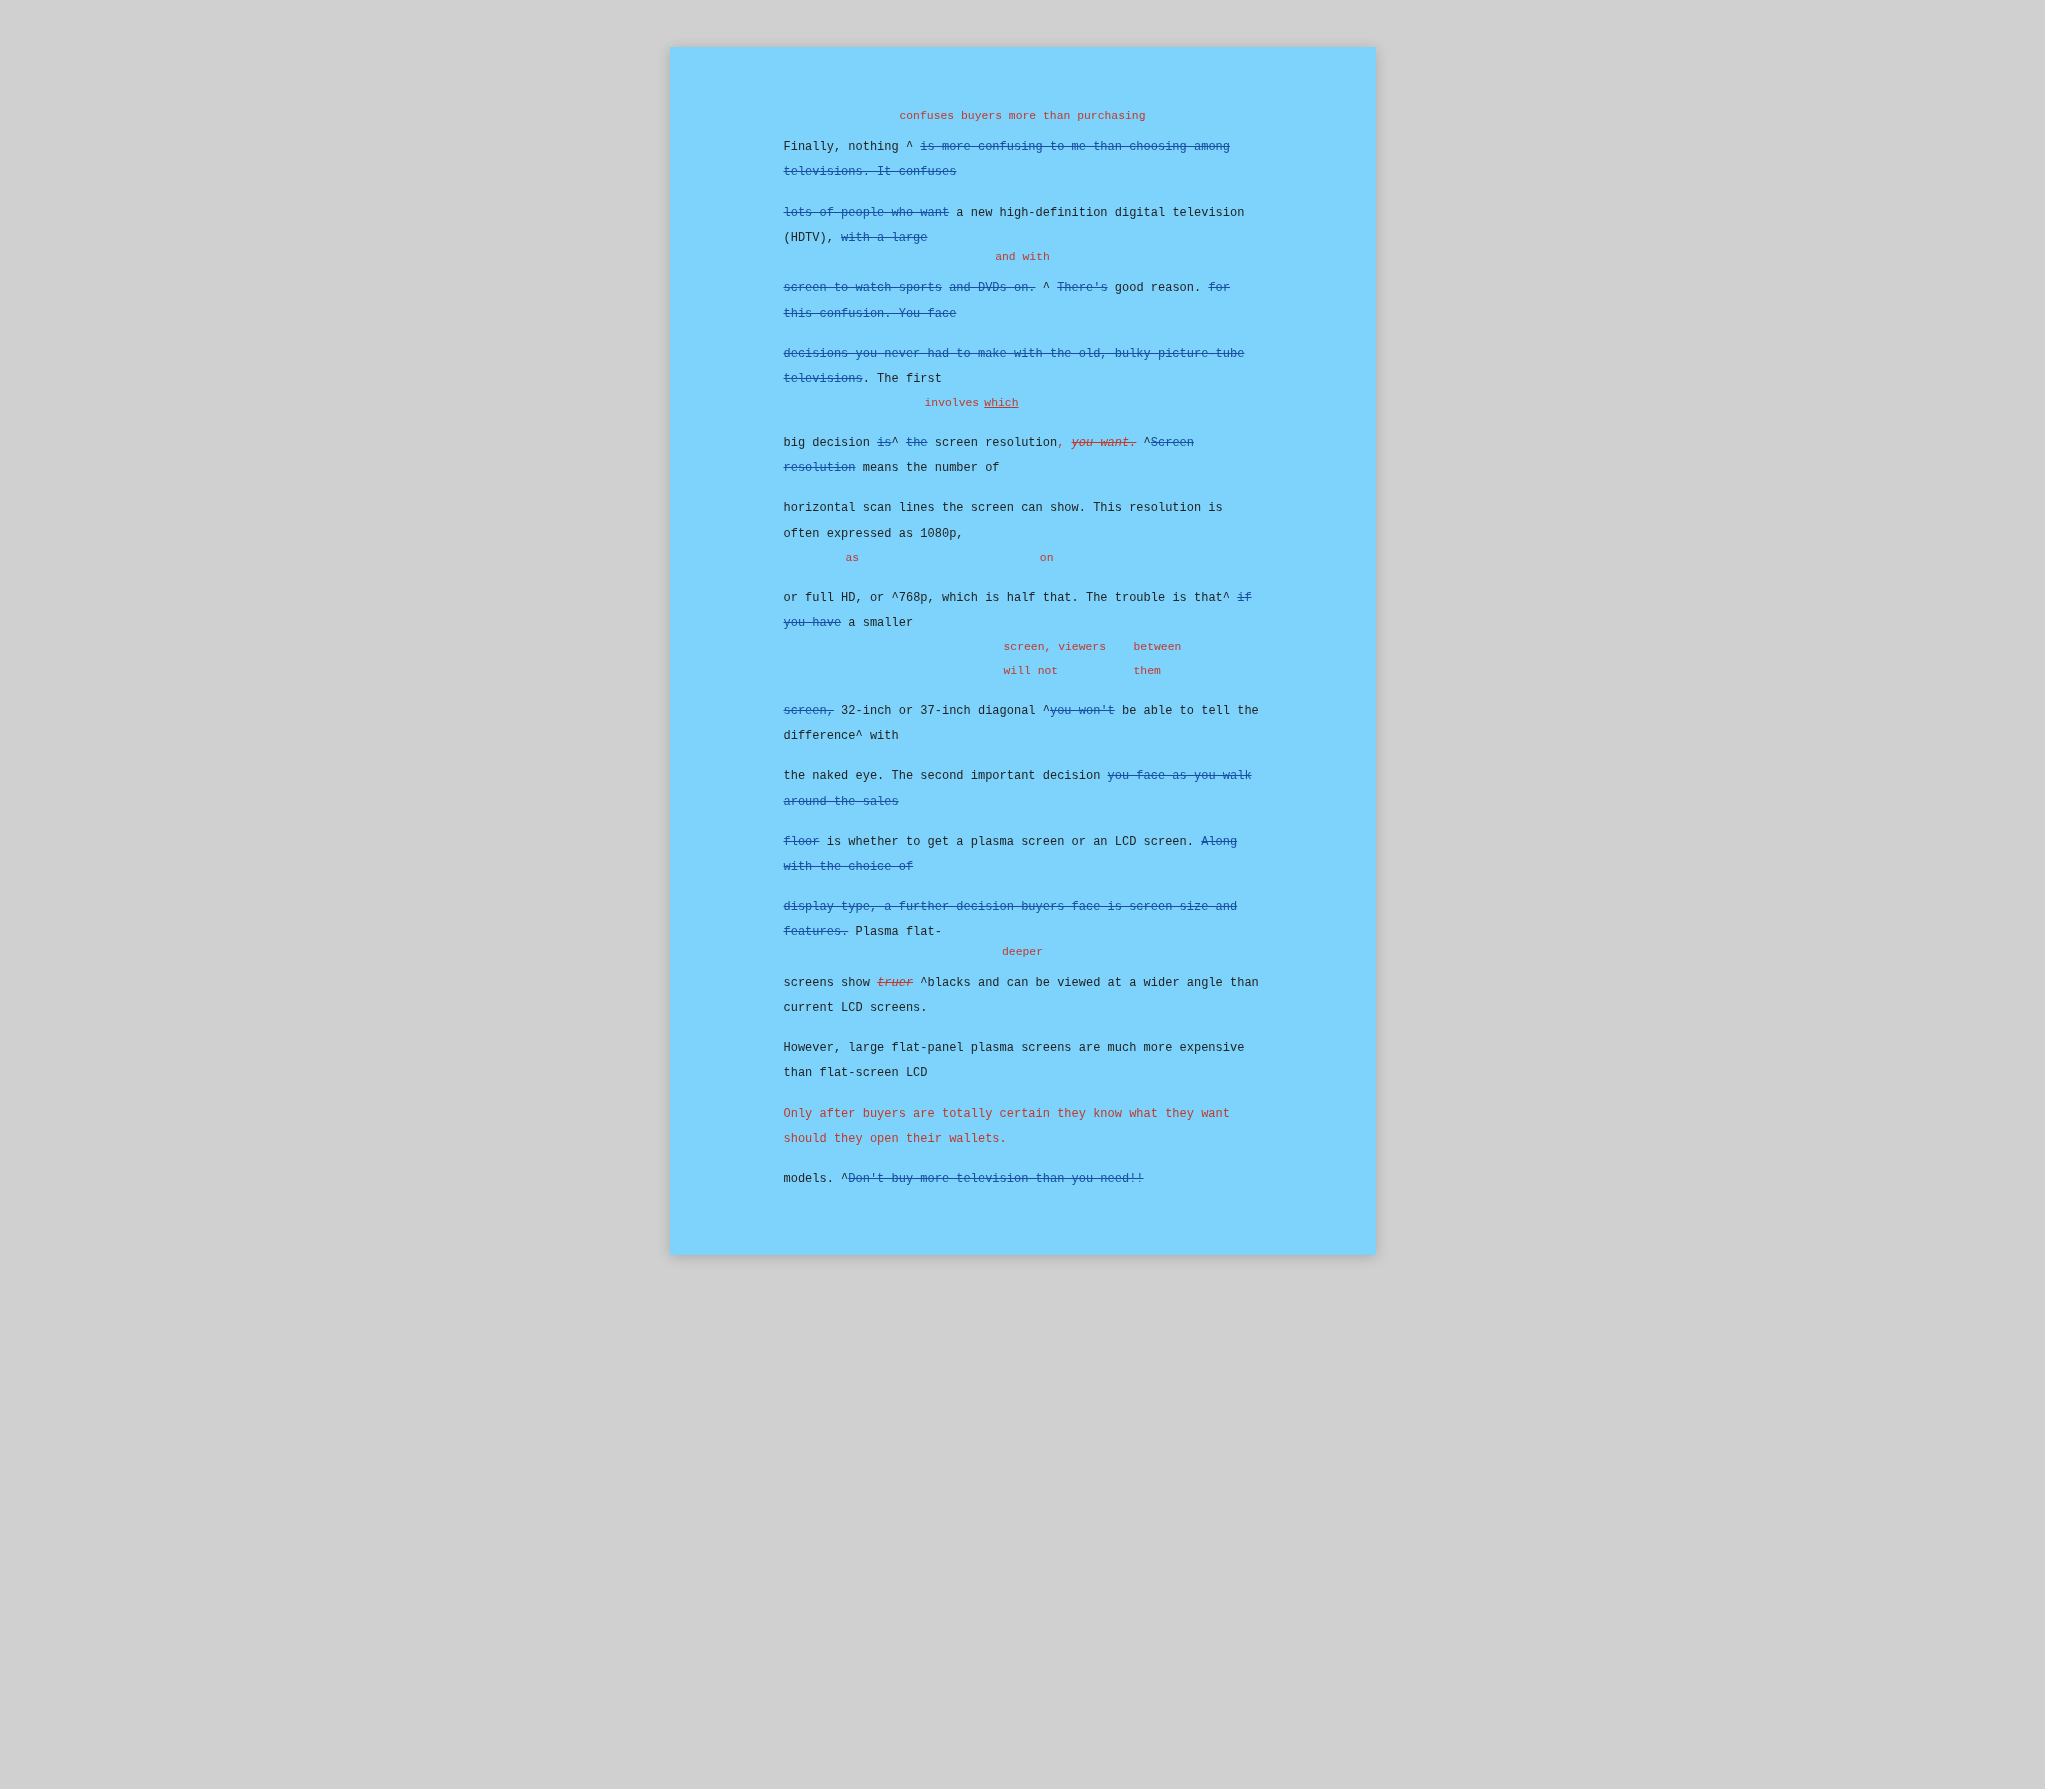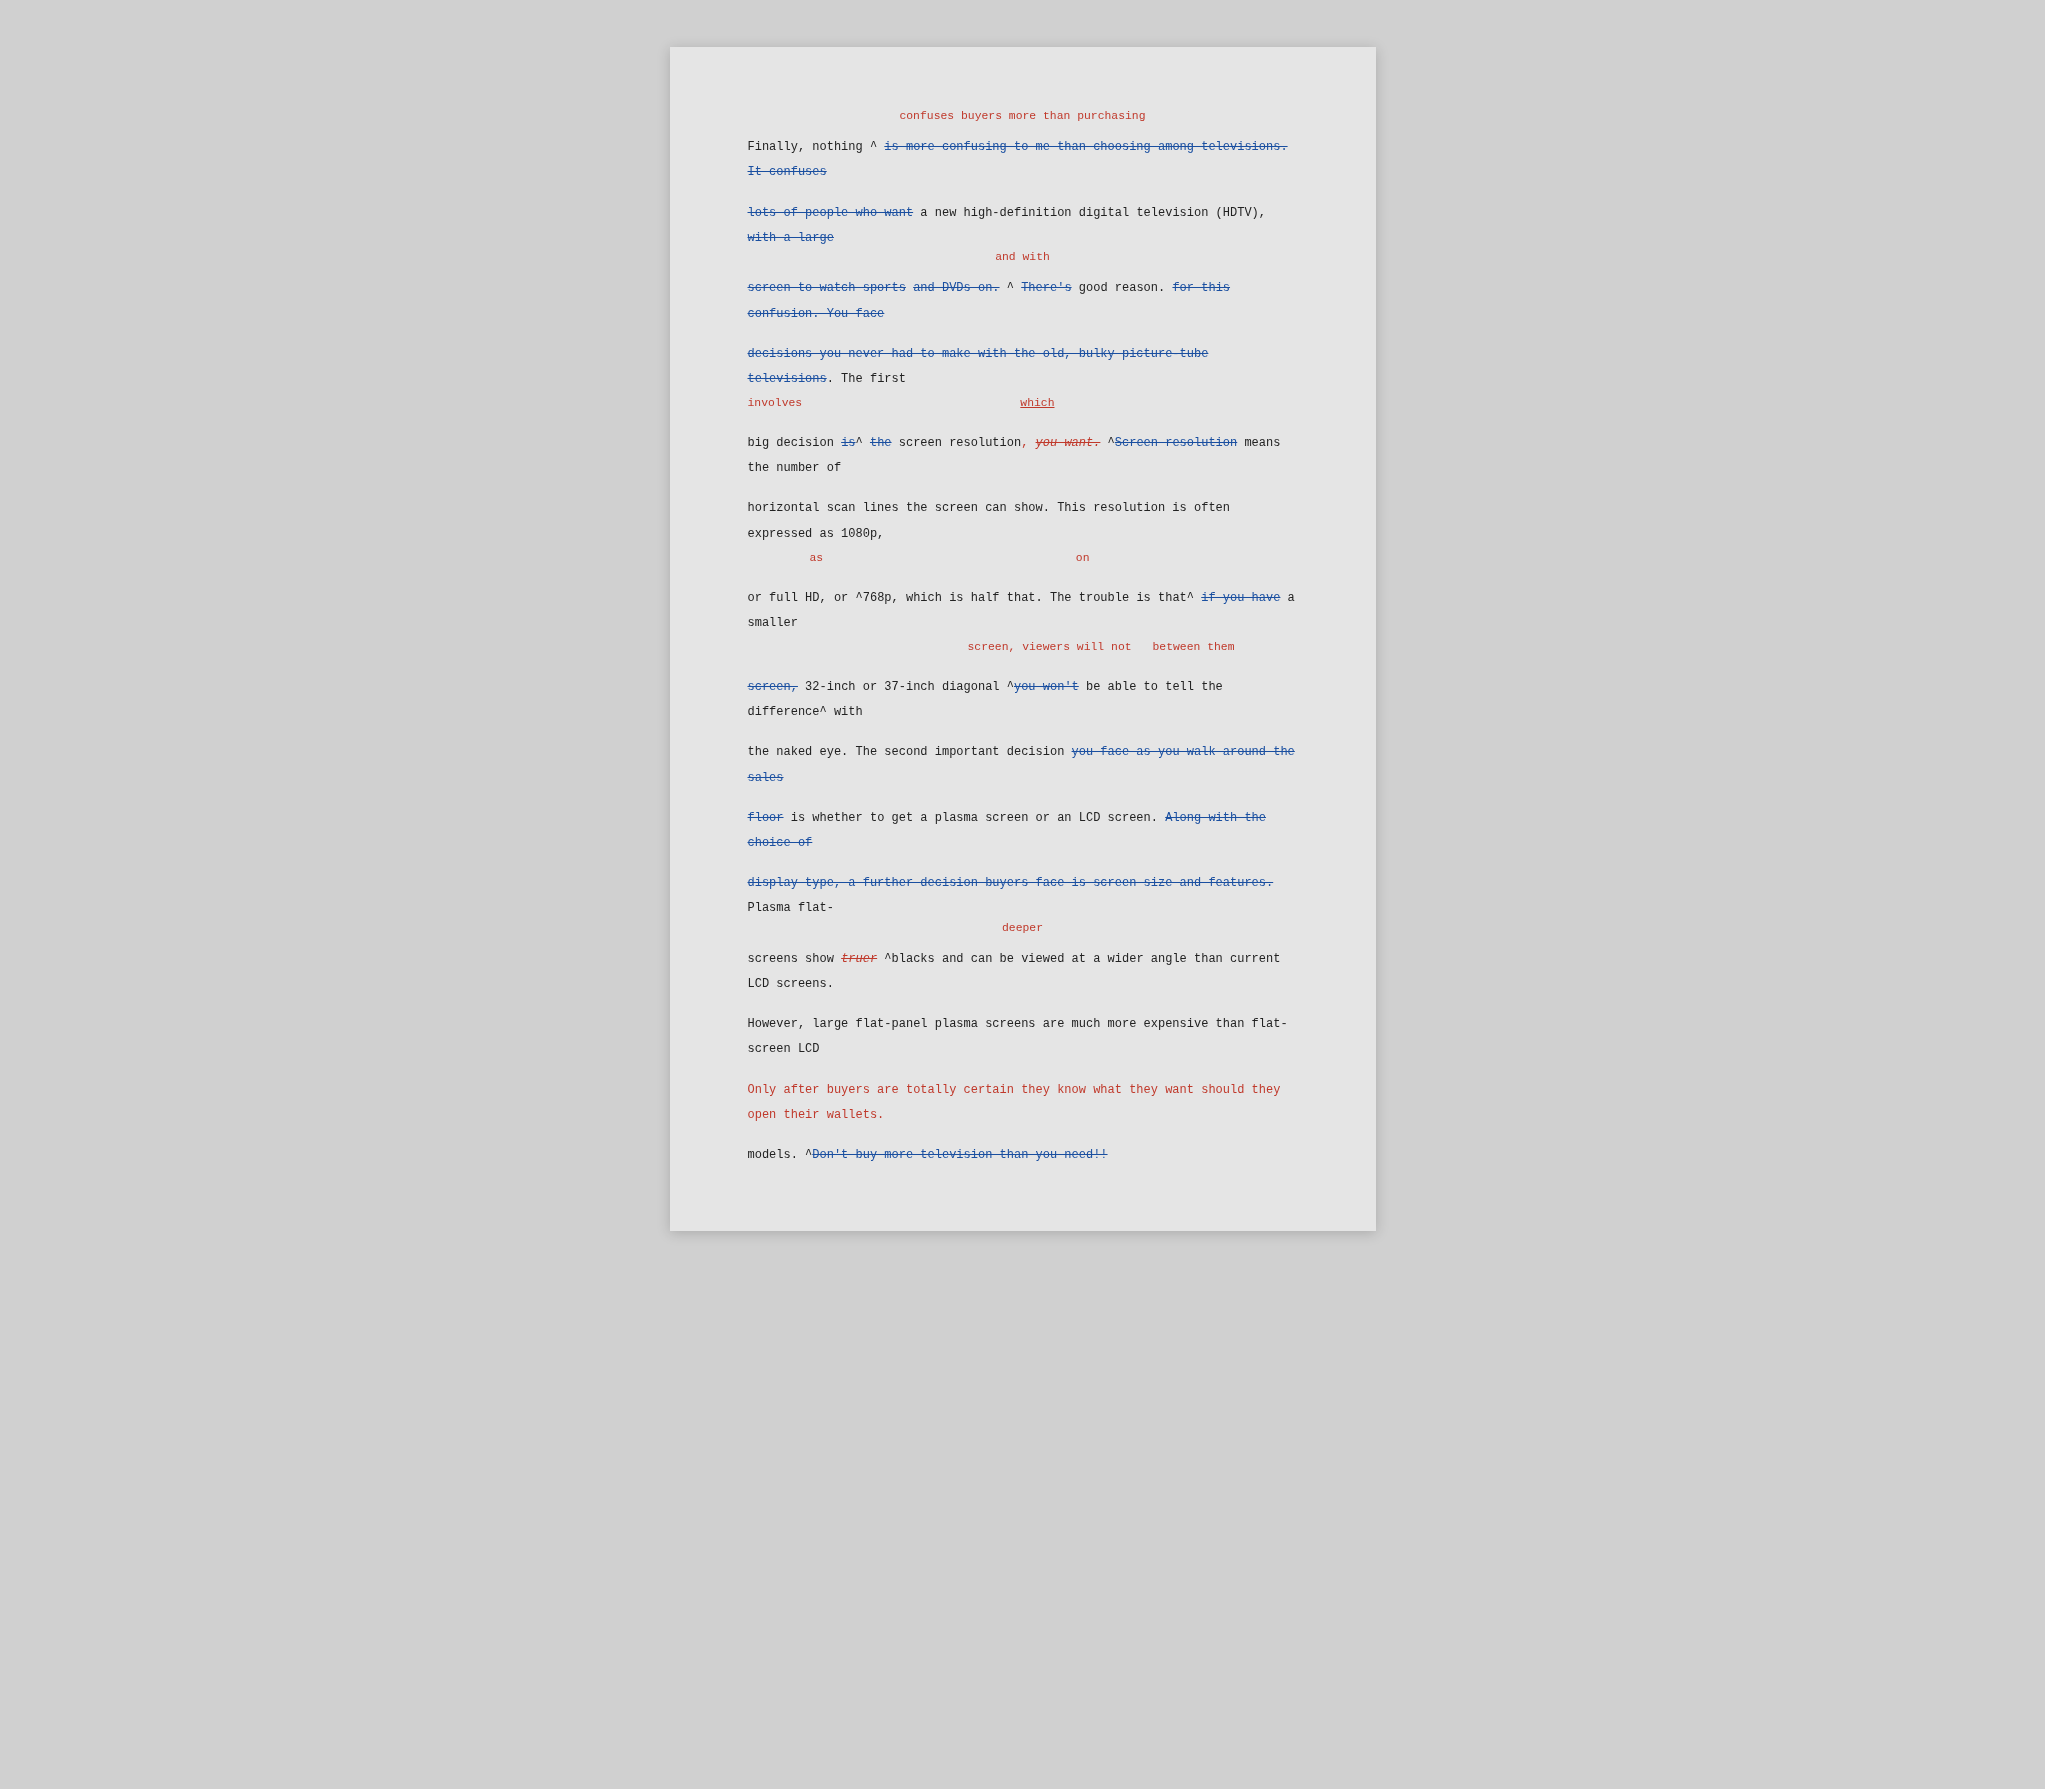--- a/index.html
+++ b/index.html
@@ -6,24 +6,24 @@
     body {
       background: #d0d0d0;
       display: flex;
       justify-content: center;
       align-items: flex-start;
       padding: 47px 31px;
       min-height: 100vh;
       font-family: 'Courier New', Courier, monospace;
     }
     .page {
-      background: #e5e5e5;
+      background: #7dd3fc;
       width: 706px;
       min-height: 863px;
-      padding: 63px 78px;
+      padding: 63px 114px;
       box-shadow: 0 1.6px 12.5px rgba(0,0,0,0.18);
       position: relative;
     }
     .text-block {
       font-size: 12px;
       line-height: 2.1;
       color: #222;
     }
     .strikethrough-blue {
       text-decoration: line-through;
@@ -77,21 +77,21 @@
 
     <span class="line">
       <span class="strikethrough-blue">screen to watch sports</span> <span class="strikethrough-blue">and DVDs on.</span> <span class="caret">^</span> <span class="strikethrough-blue">There's</span> good reason. <span class="strikethrough-blue">for this confusion. You face</span>
     </span>
 
     <span class="line">
       <span class="strikethrough-blue">decisions you never had to make with the old, bulky picture-tube televisions</span>. The first
     </span>
 
     <div style="display:flex; justify-content:space-between;">
-      <span class="above-line-red" style="">involves</span>
+      <span class="above-line-red" style="margin-left:141px;">involves</span>
       <span class="above-line-red" style="margin-right:243px;text-decoration:underline;">which</span>
     </div>
 
     <span class="line">
       big decision <span class="strikethrough-blue">is</span><span class="caret">^</span> <span class="strikethrough-blue">the</span> screen resolution<span class="insert-red">,</span> <span class="strikethrough-red">you want.</span> <span class="caret">^</span><span class="strikethrough-blue">Screen resolution</span> means the number of
     </span>
 
     <span class="line">
       horizontal scan lines the screen can show. This resolution is often expressed as 1080p,
     </span>

